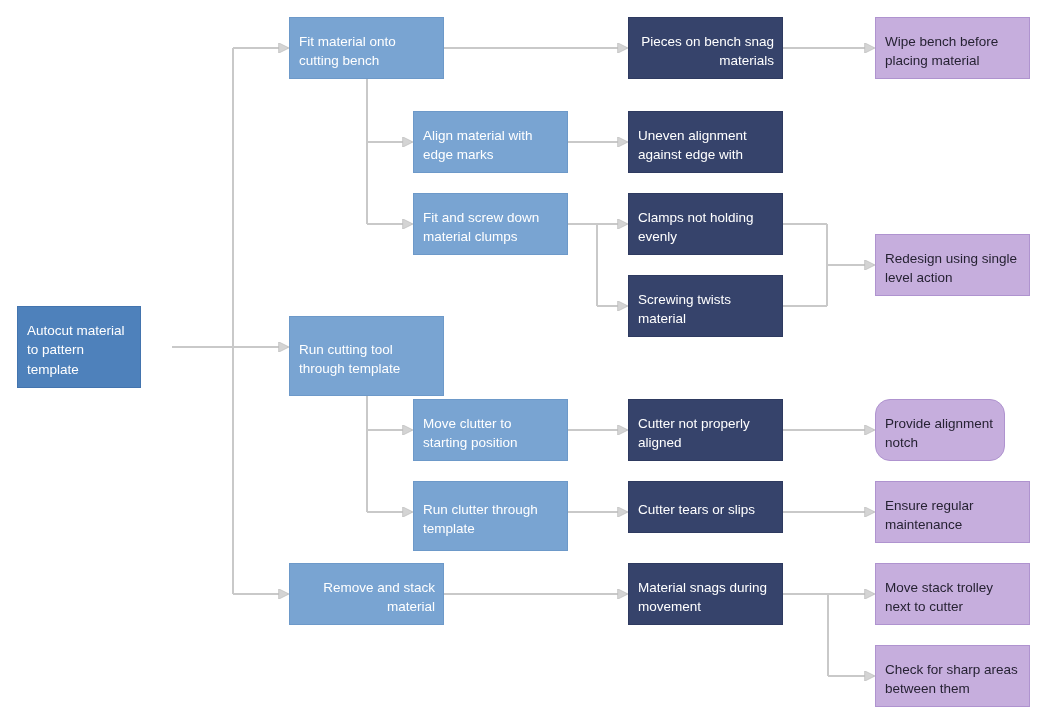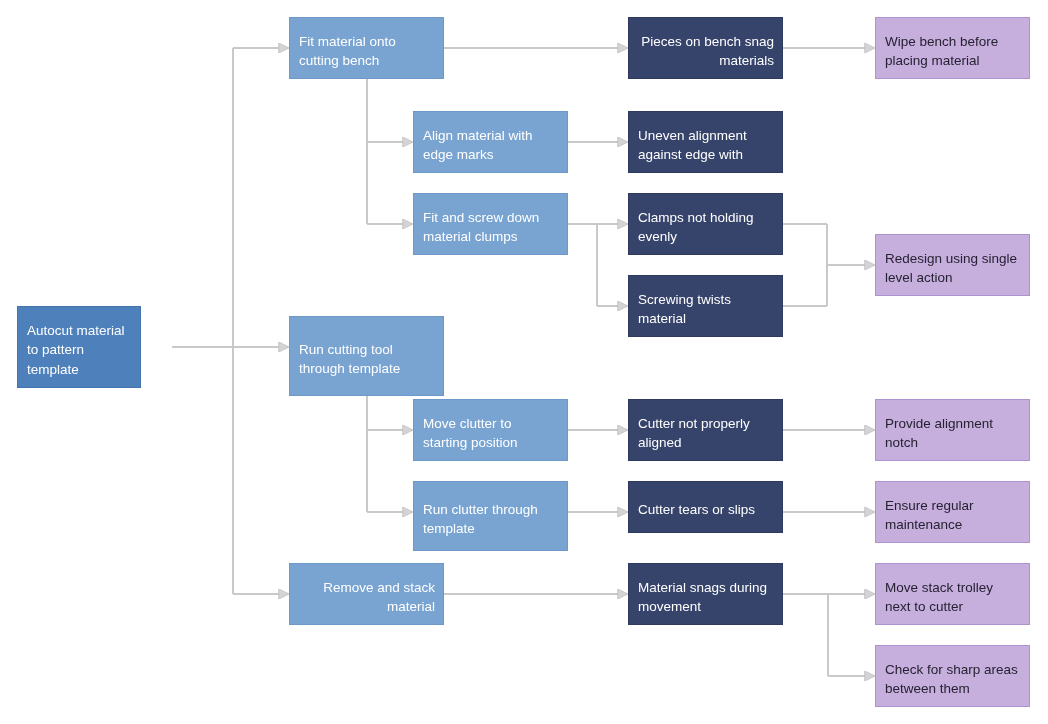--- a/index.html
+++ b/index.html
@@ -138,21 +138,21 @@
       </div>
       <div class="node failure" style="left: 628px; top: 563px; width: 155px; height: 62px;">
         <span>Material snags during movement</span>
       </div>
       <div class="node action" style="left: 875px; top: 17px; width: 155px; height: 62px;">
         <span>Wipe bench before placing material</span>
       </div>
       <div class="node action" style="left: 875px; top: 234px; width: 155px; height: 62px;">
         <span>Redesign using single level action</span>
       </div>
-      <div class="node action" style="left: 875px; top: 399px; width: 155px; height: 62px;">
+      <div class="node action" style="left: 875px; top: 399px; width: 130px; height: 62px; border-radius: 15px;">
         <span>Provide alignment notch</span>
       </div>
       <div class="node action" style="left: 875px; top: 481px; width: 155px; height: 62px;">
         <span>Ensure regular maintenance</span>
       </div>
       <div class="node action" style="left: 875px; top: 563px; width: 155px; height: 62px;">
         <span>Move stack trolley next to cutter</span>
       </div>
       <div class="node action" style="left: 875px; top: 645px; width: 155px; height: 62px;">
         <span>Check for sharp areas between them</span>

